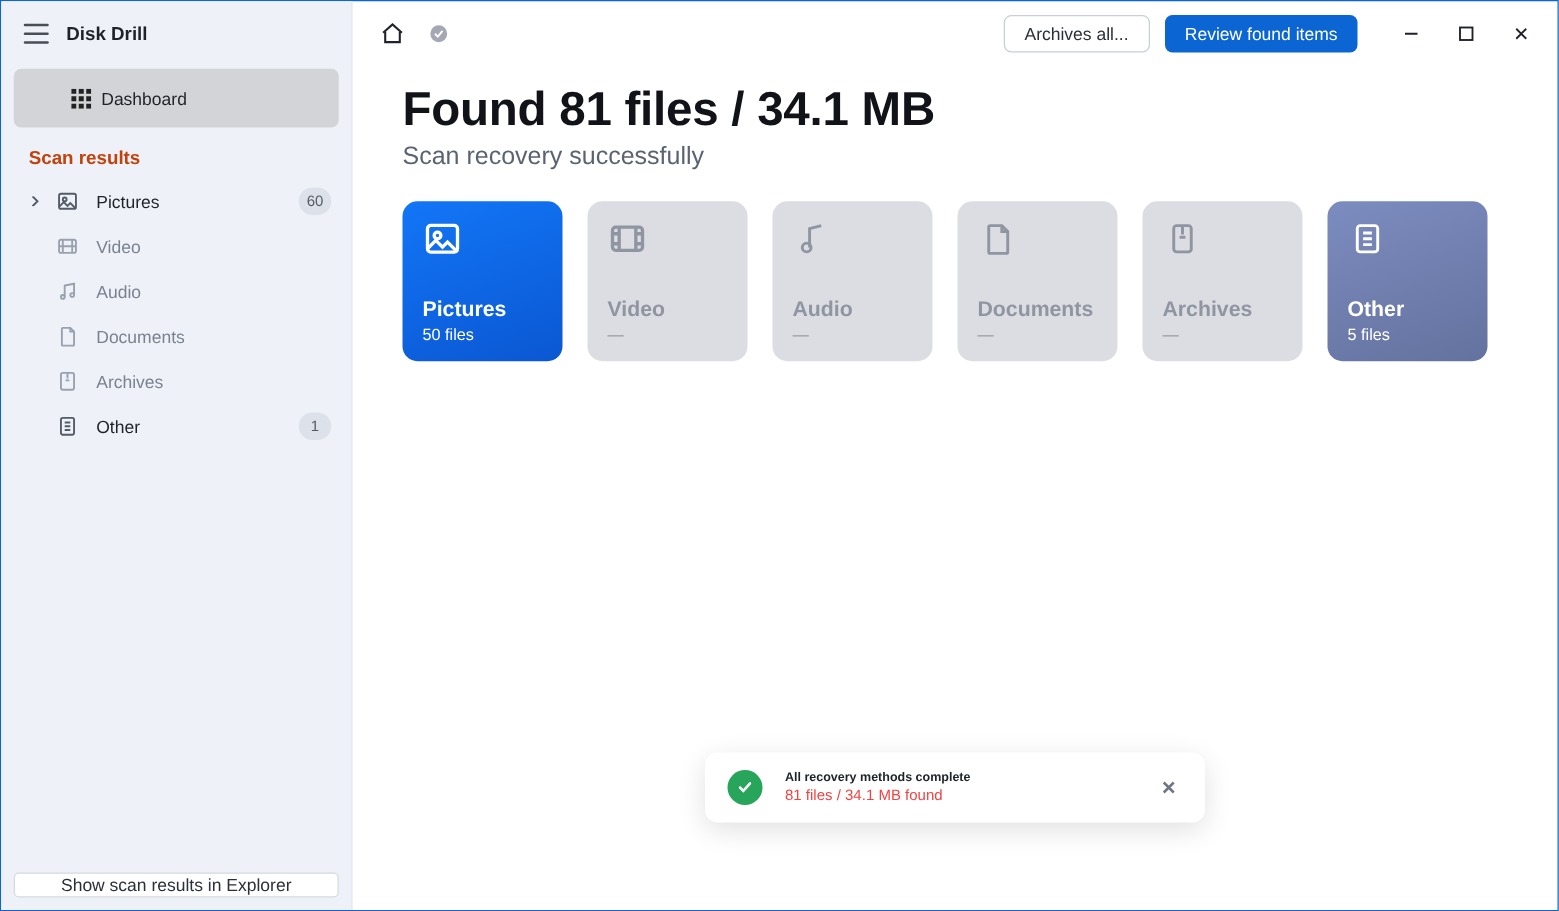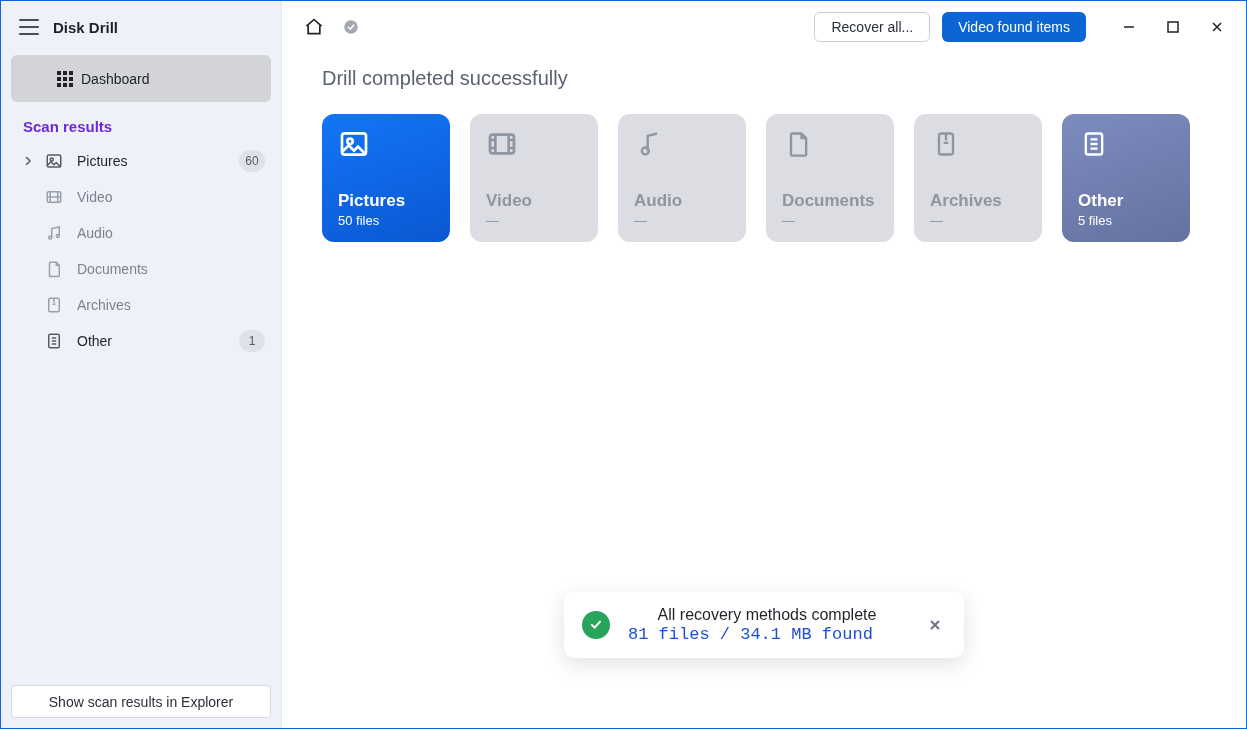--- a/index.html
+++ b/index.html
@@ -67,21 +67,21 @@
     display: flex; align-items: center; justify-content: center;
   }
   .nav-item.dashboard .ni-icon { left: 44px; }
   .nav-item .ni-label { margin-left: 28px; }
   .nav-item.dashboard .ni-label { margin-left: 26px; }
 
   .section-header {
     padding: 14px 22px 8px;
     font-weight: 600;
     font-size: 15px;
-    color: #6d28d9;
+    color: #c2410c;
   }
 
   .tree-item {
     display: flex;
     align-items: center;
     height: 36px;
     padding-right: 16px;
     font-size: 14px;
     color: #1f2228;
     cursor: pointer;
@@ -116,21 +116,21 @@
   .tree-item .ti-label { }
   .indent-0 { padding-left: 44px; }
   .indent-1 { padding-left: 44px; }
 
   .sidebar-footer {
     margin-top: auto;
     padding: 10px;
   }
   .explorer-btn {
     width: 100%;
-    height: 33px;
+    height: 20px;
     background: #ffffff;
     border: 1px solid #d5d9e0;
     border-radius: 4px;
     font-size: 14px;
     color: #2a2f38;
     cursor: pointer;
   }
 
   
   .main {
@@ -244,22 +244,22 @@
     gap: 18px;
     padding: 14px 18px;
   }
   .toast .check {
     width: 28px; height: 28px; border-radius: 50%;
     background: #27a55a;
     display:flex; align-items:center; justify-content:center;
     flex-shrink: 0;
   }
   .toast .t-text { flex:1; }
-  .toast .t-title { font-size: 16px; font-weight: 400; color:#1f2228;text-align:center; }
-  .toast .t-sub { font-size: 17px; color:#1d4ed8; margin-top:1px;font-family:Liberation Mono, monospace;}
+  .toast .t-title { font-size: 10px; font-weight: 700; color:#1f2228; }
+  .toast .t-sub { font-size: 12px; color:#ef4444; margin-top:1px;}
   .toast .t-close { width:22px; height:22px; cursor:pointer; display:flex; align-items:center; justify-content:center;}
 
   svg { display:block; }
 </style>
 </head>
 <body>
 
 <div class="window">
 
   <div class="sidebar">
@@ -377,43 +377,44 @@
           </svg>
         </span>
         <span>
           <svg width="18" height="18" viewBox="0 0 24 24">
             <circle cx="12" cy="12" r="9" fill="#a3a8b2"></circle>
             <path d="M8 12l3 3 5-6" fill="none" stroke="#fff" stroke-width="2"></path>
           </svg>
         </span>
       </div>
       <div class="tb-spacer"></div>
-      <button class="btn btn-outline">Recover all...</button>
-      <button class="btn btn-primary">Video found items</button>
+      <button class="btn btn-outline">Archives all...</button>
+      <button class="btn btn-primary">Review found items</button>
       <div class="win-controls">
         <span class="win-ctl">
           <svg width="14" height="14" viewBox="0 0 14 14">
               <path d="M2 7h10" stroke="#1f2228" stroke-width="1.5"></path>
             </svg>
         </span>
         <span class="win-ctl">
           <svg width="14" height="14" viewBox="0 0 14 14">
               <rect x="2" y="2" width="10" height="10" fill="none" stroke="#1f2228" stroke-width="1.5"></rect>
             </svg>
         </span>
         <span class="win-ctl">
           <svg width="14" height="14" viewBox="0 0 14 14">
               <path d="M3 3l8 8M11 3l-8 8" stroke="#1f2228" stroke-width="1.5"></path>
             </svg>
         </span>
       </div>
     </div>
 
     <div class="headline">
-      <div class="sub">Drill completed successfully</div>
+      <h1>Found 81 files / 34.1 MB</h1>
+      <div class="sub">Scan recovery successfully</div>
     </div>
 
     <div class="cards">
 
       <div class="card active">
         <div class="c-icon">
           <svg width="34" height="34" viewBox="0 0 24 24" fill="none" stroke="#fff" stroke-width="2">
             <rect x="3" y="4" width="18" height="16" rx="2"></rect>
             <circle cx="9" cy="10" r="2"></circle>
             <path d="M3 18l5-5 4 4 3-3 6 6"></path>

